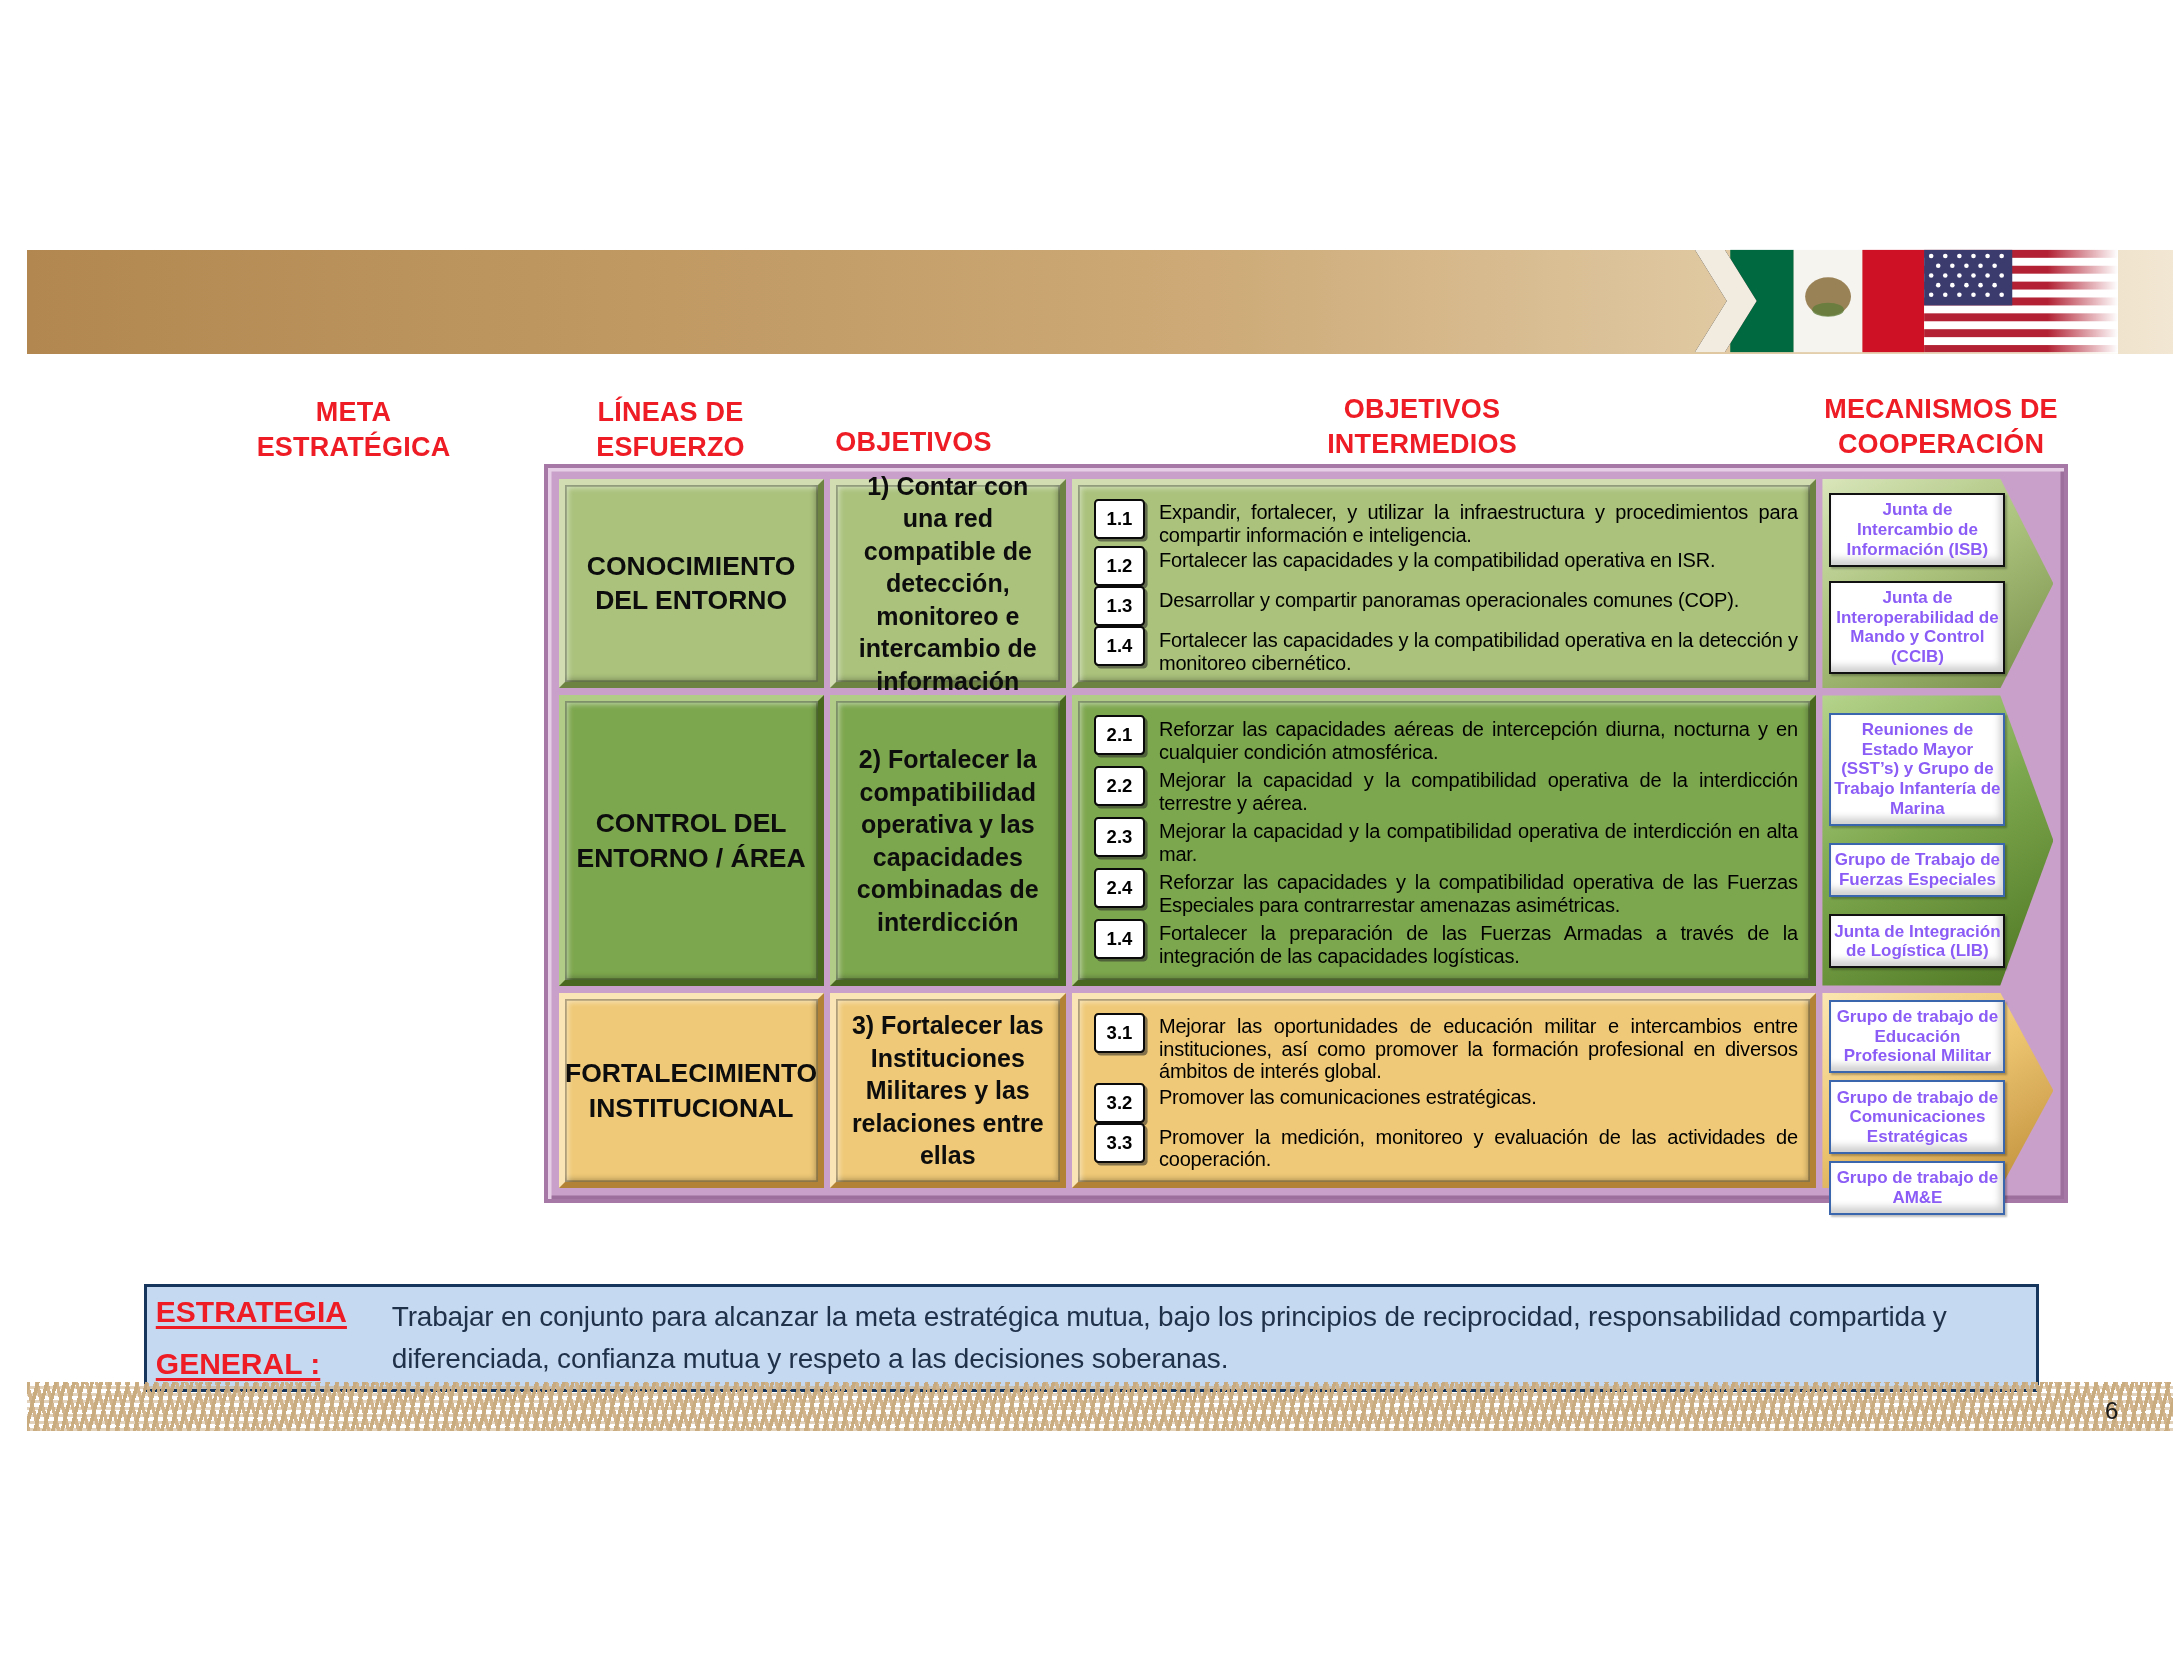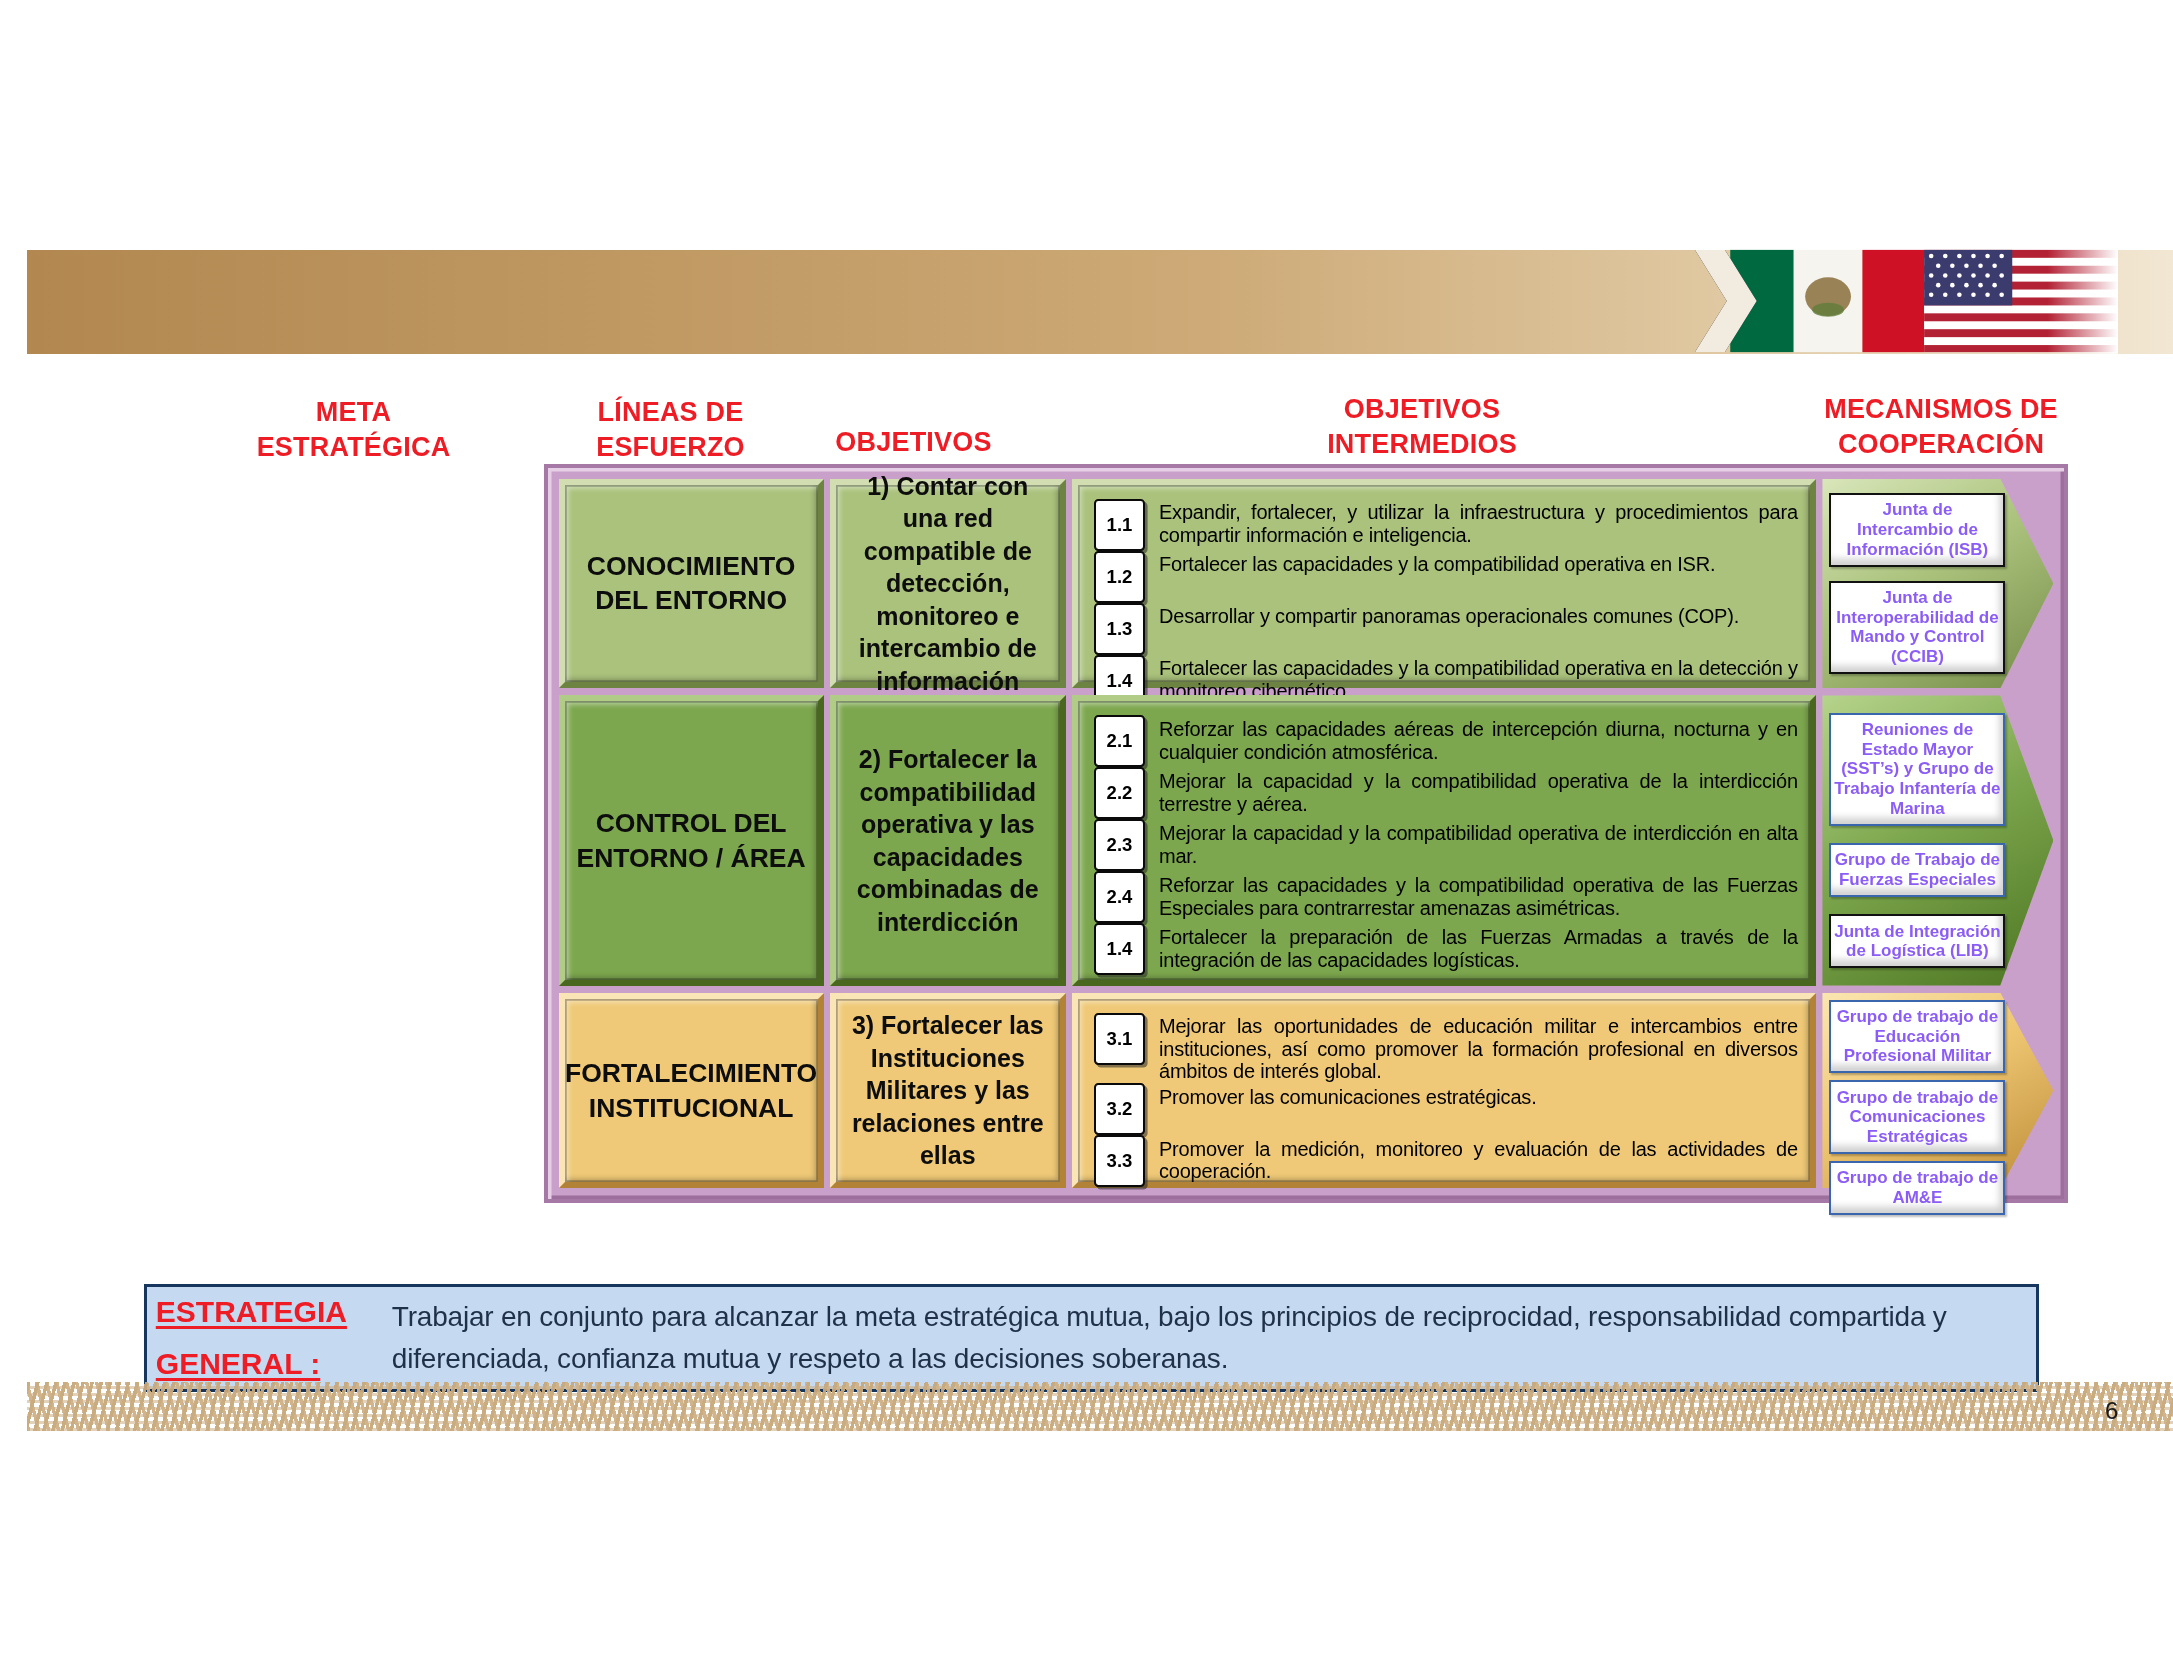--- a/index.html
+++ b/index.html
@@ -45,21 +45,21 @@
   .r3 .cell { background:#efc977; border-color:#f9e5b6 #b28336 #b28336 #f9e5b6; }
 
   .loe { width:265px; display:flex; align-items:center; justify-content:center;
     text-align:center; font-weight:bold; font-size:26.5px; line-height:1.3; color:#0d0d0d; padding:0 7px; }
   .obj { width:236px; display:flex; align-items:center; justify-content:center;
     text-align:center; font-weight:bold; font-size:25px; line-height:1.3; color:#0d0d0d; padding:0 10px; }
   .mid { flex:1; display:flex; flex-direction:column; justify-content:space-between;
     padding:14px 12.4px 12.4px 16px; }
   .item { display:flex; align-items:flex-start; gap:14px; }
   .badge { flex:0 0 51px; background:#ffffff; border:2.6px solid #0a0a0a; border-radius:4.4px;
-    font-weight:bold; font-size:18.5px; text-align:center; padding:13px 0; color:#000;
+    font-weight:bold; font-size:18.5px; text-align:center; padding:7px 0; color:#000;
     box-shadow:2.6px 2.6px 0 rgba(40,40,40,0.55); }
   .itext { font-size:20px; line-height:1.13; color:#000; text-align:justify;
     letter-spacing:-0.2px; padding-top:2.6px; }
 
   
   .mech-col { width:231px; position:relative; }
   .arrow { position:absolute; inset:0;
     clip-path:polygon(0 0, 77% 0, 100% 50%, 77% 100%, 0 100%); }
   .a1 { background:linear-gradient(150deg,#d9e6ba 0%,#aac27c 45%,#748c47 100%); }
   .a2 { background:linear-gradient(150deg,#b6d48c 0%,#7da74e 45%,#4d7522 100%); }

